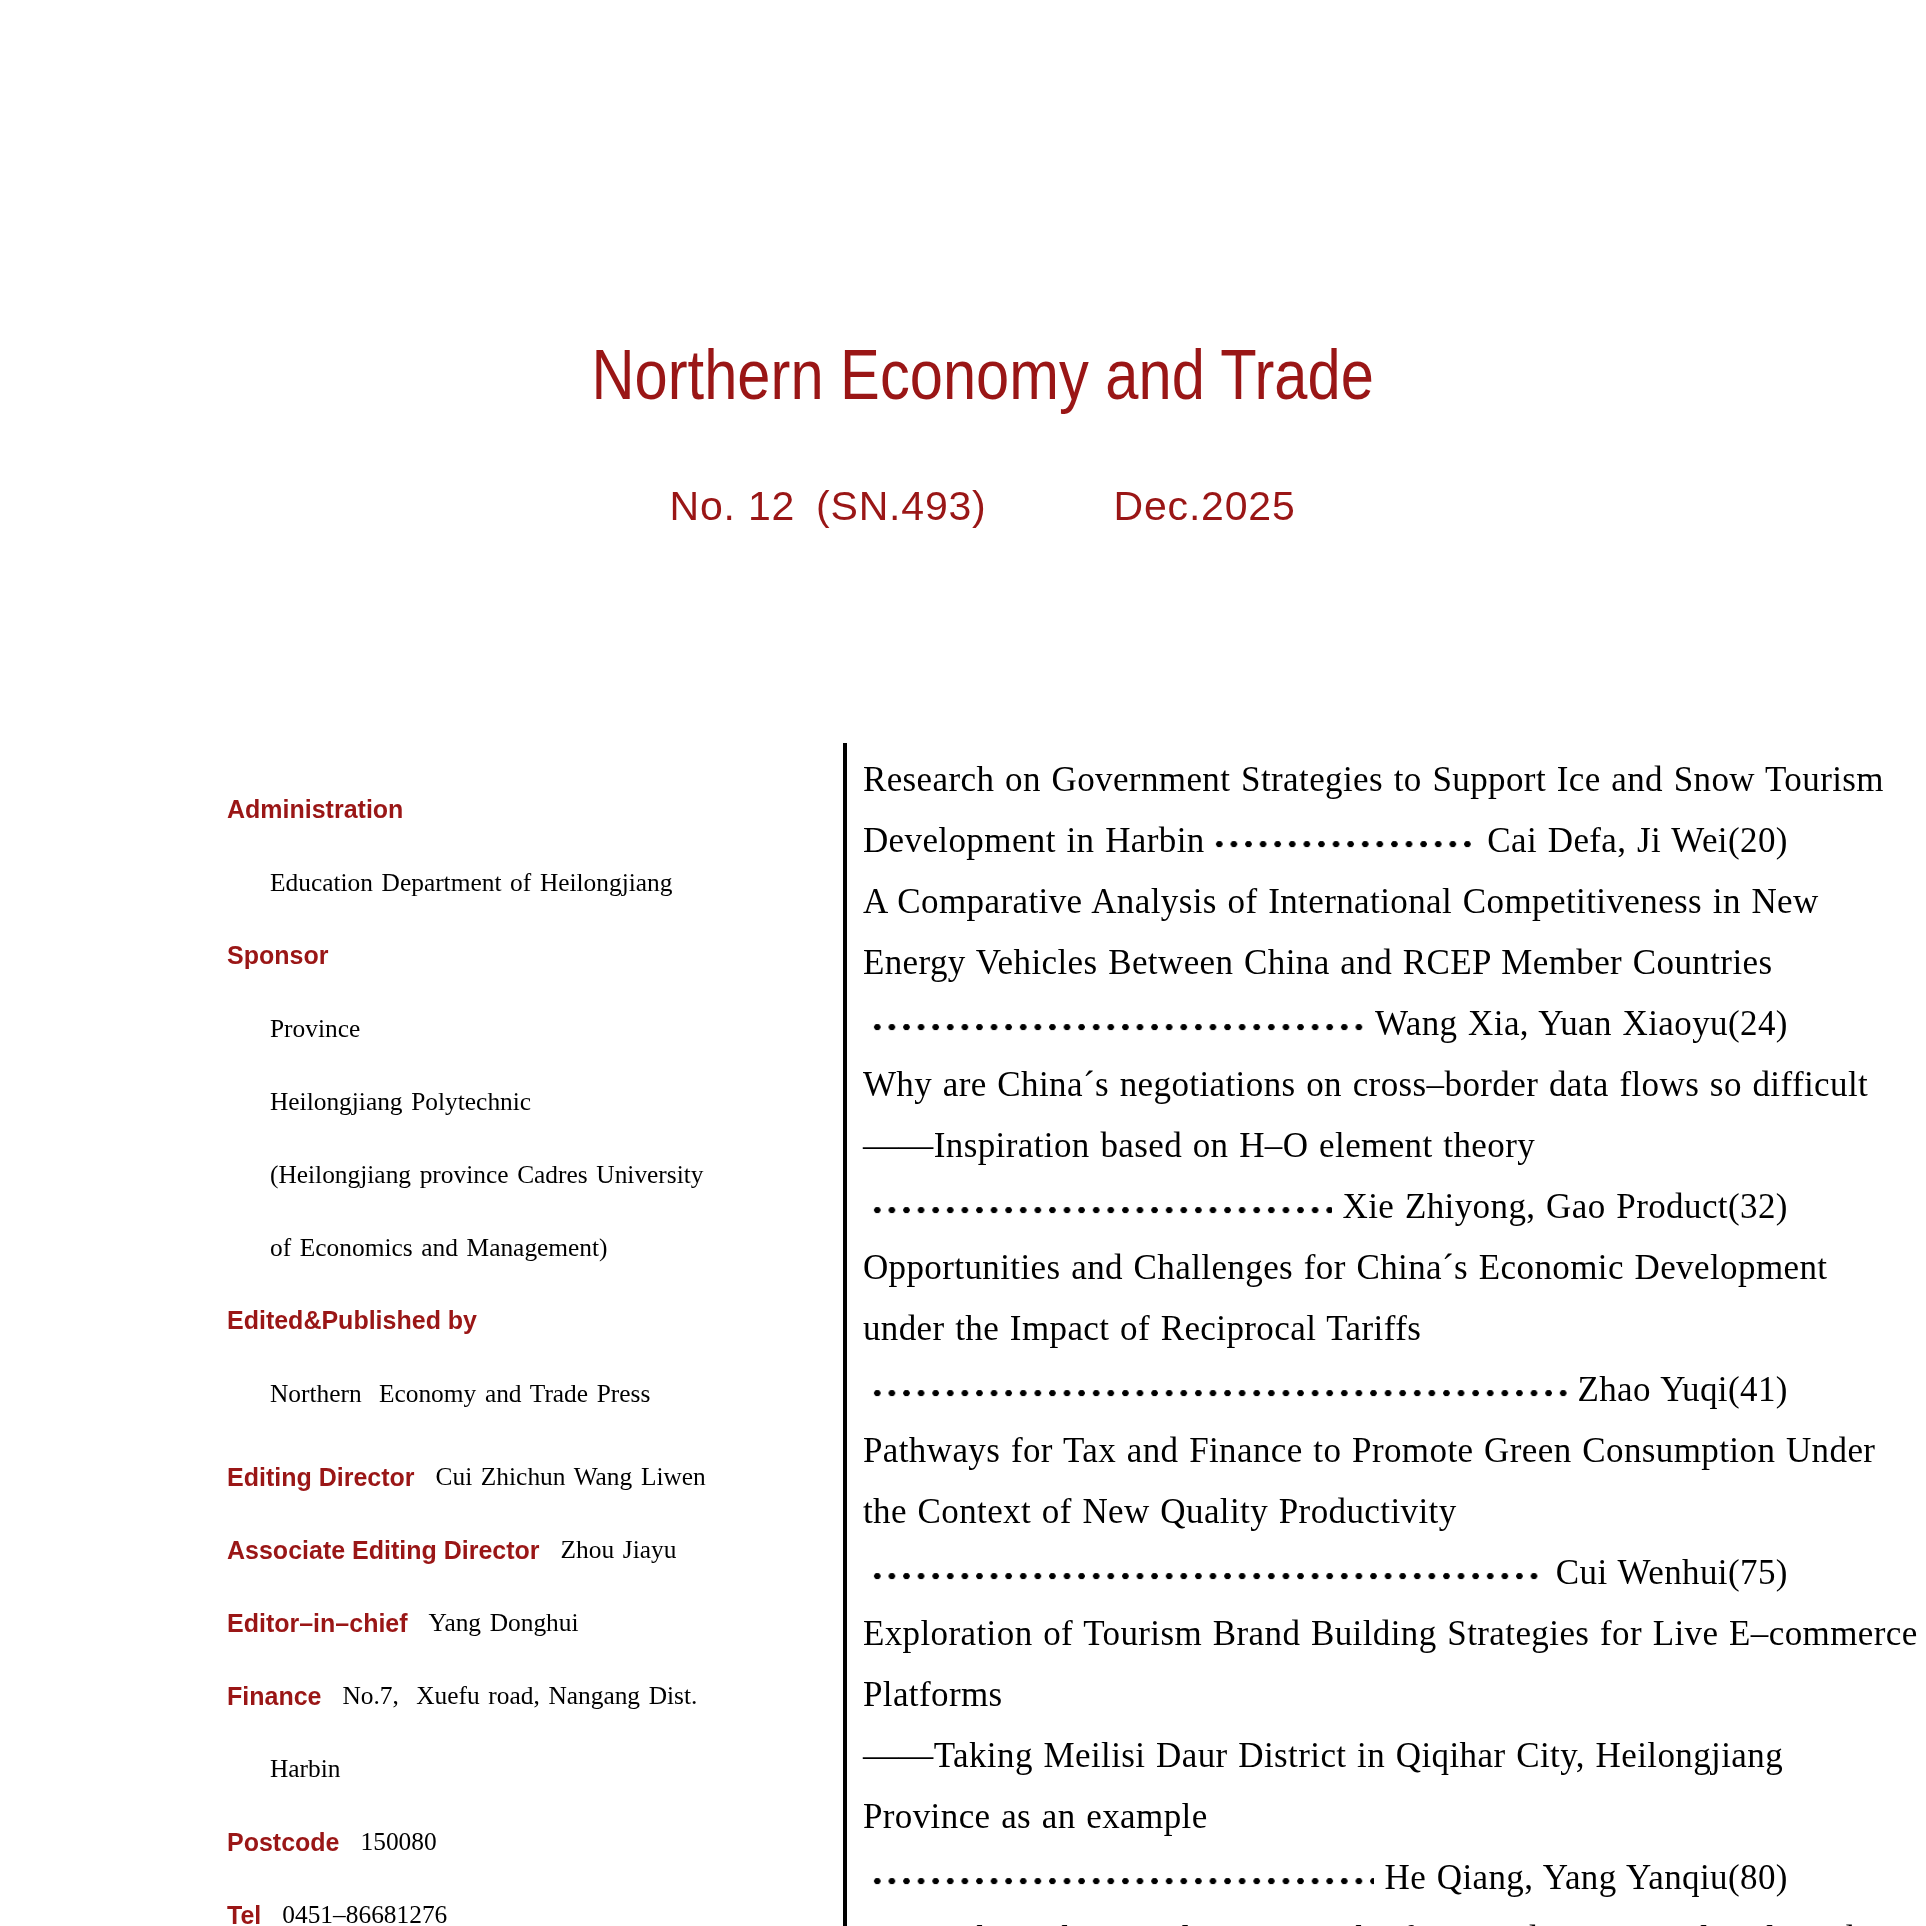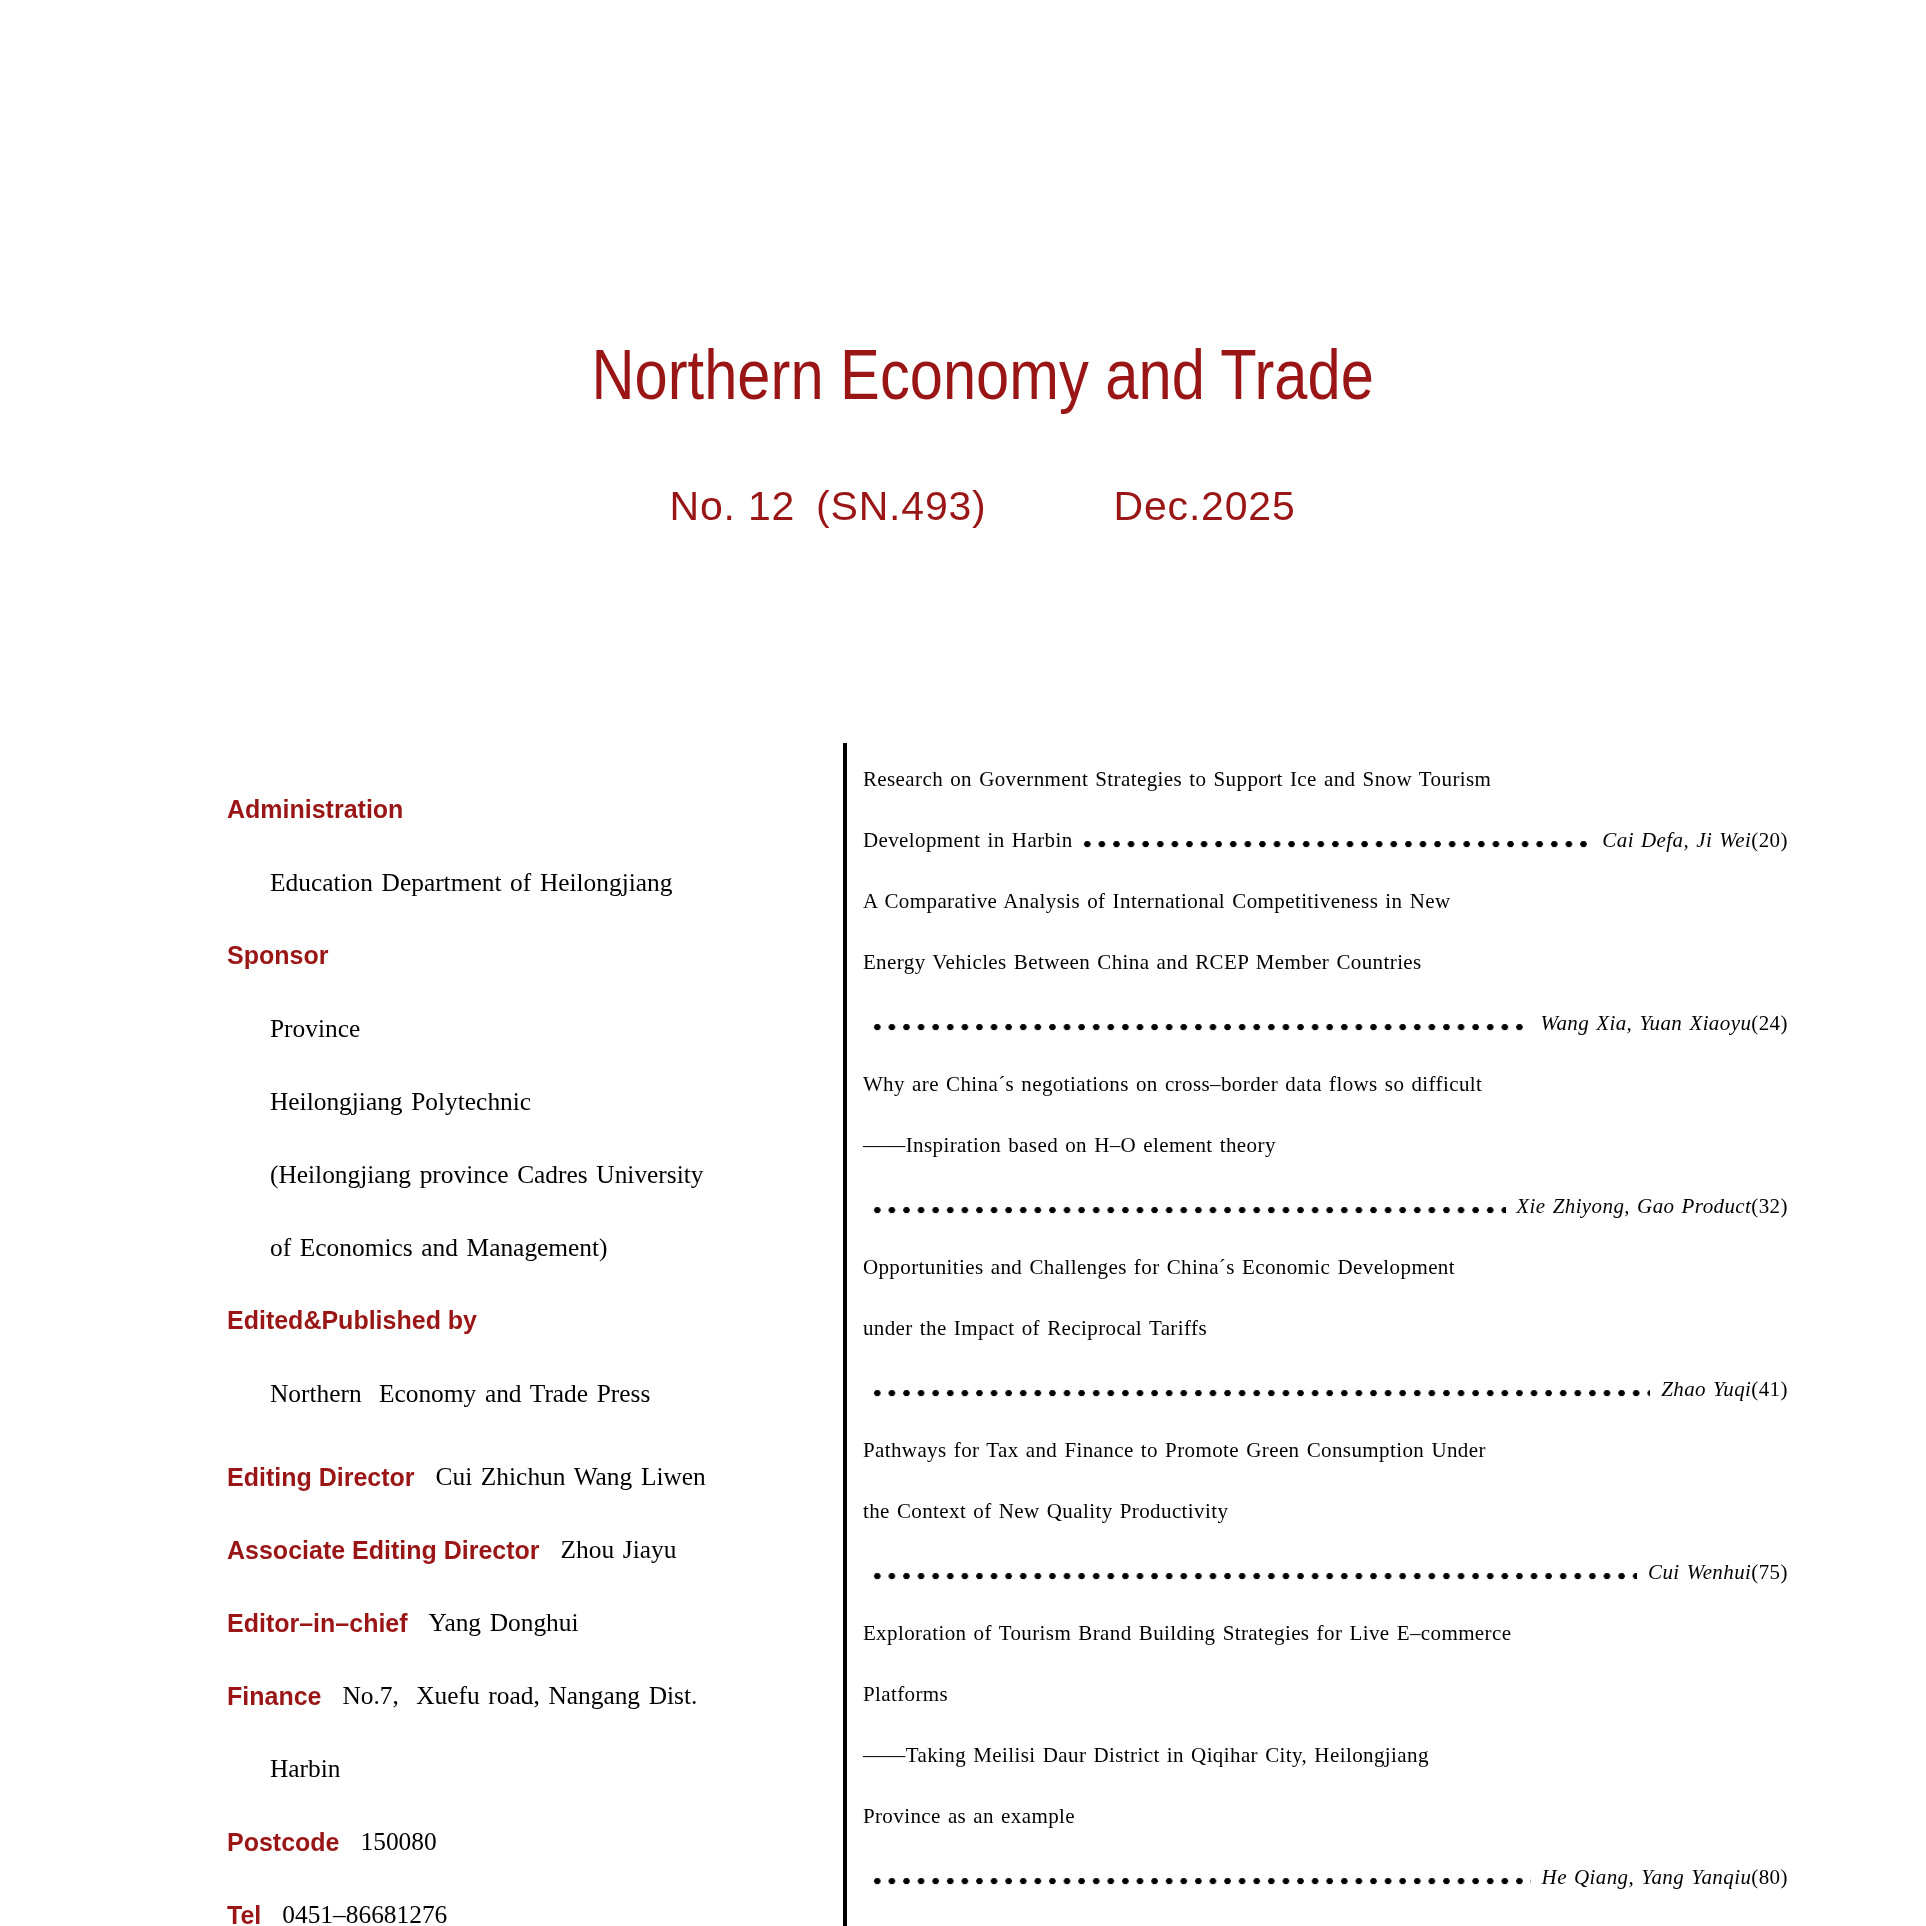--- a/index.html
+++ b/index.html
@@ -86,37 +86,37 @@
     color:var(--red);
     letter-spacing:0;
   }
   .m-text{word-spacing:2.3px;margin-left:43px;}
   .m-value{margin-left:21px;word-spacing:2.3px;}
   
   .toc-line{
     height:61px;
     line-height:61px;
     display:flex;
-    font-size:21px;
+    font-size:35px;
     letter-spacing:0.4px;
     word-spacing:1.5px;
   }
   .toc-line span{white-space:pre;}
   .dots{
     flex:1 1 auto;
     align-self:center;
     height:10px;
     margin:0 10.8px 0 7px;
     transform:translateY(3.1px);
     background-image:radial-gradient(circle,#000 2.9px,transparent 3.5px);
     background-size:14.6px 10px;
     background-repeat:repeat-x;
     background-position:left center;
   }
-  .t-authors{flex:0 0 auto;font-style:italic;}
+  .t-authors{flex:0 0 auto;}
   .t-page{flex:0 0 auto;}
 </style>
 </head>
 <body>
 
 <div class="page">
 
   <h1 class="journal-title"><span class="title-inner">Northern Economy and Trade</span></h1>
 
   <div class="issue-line">

